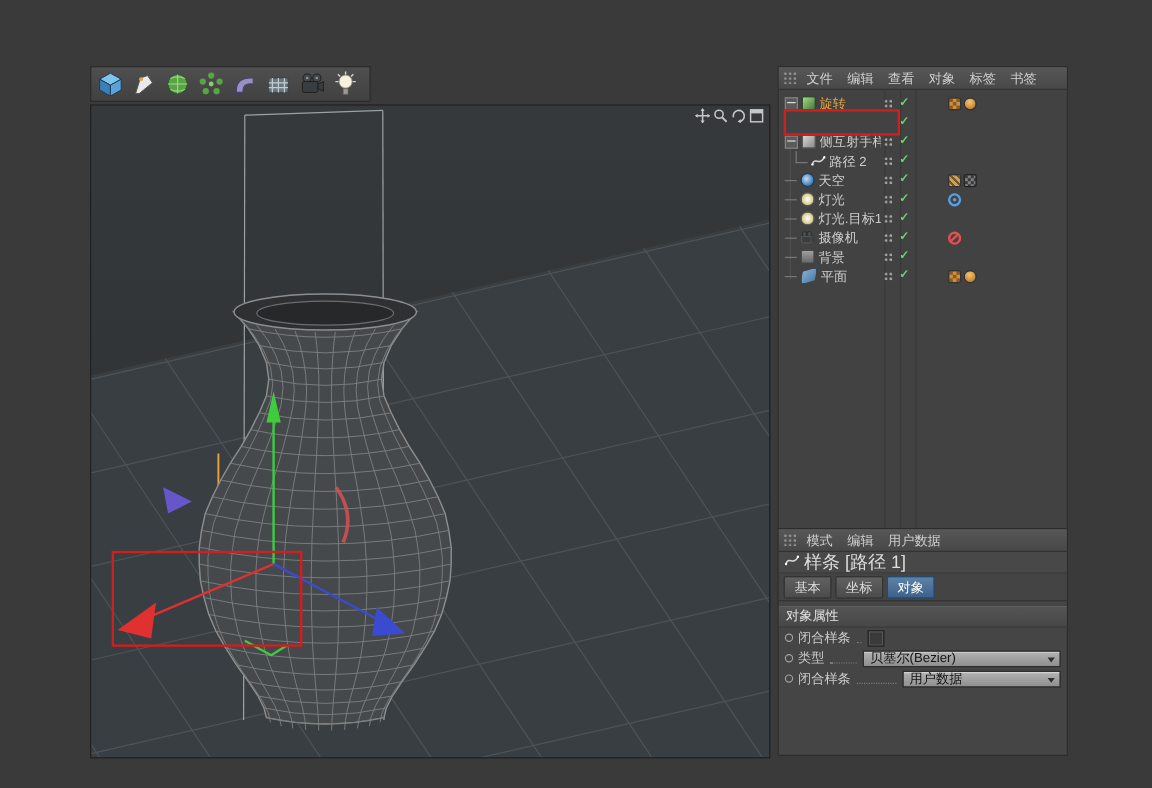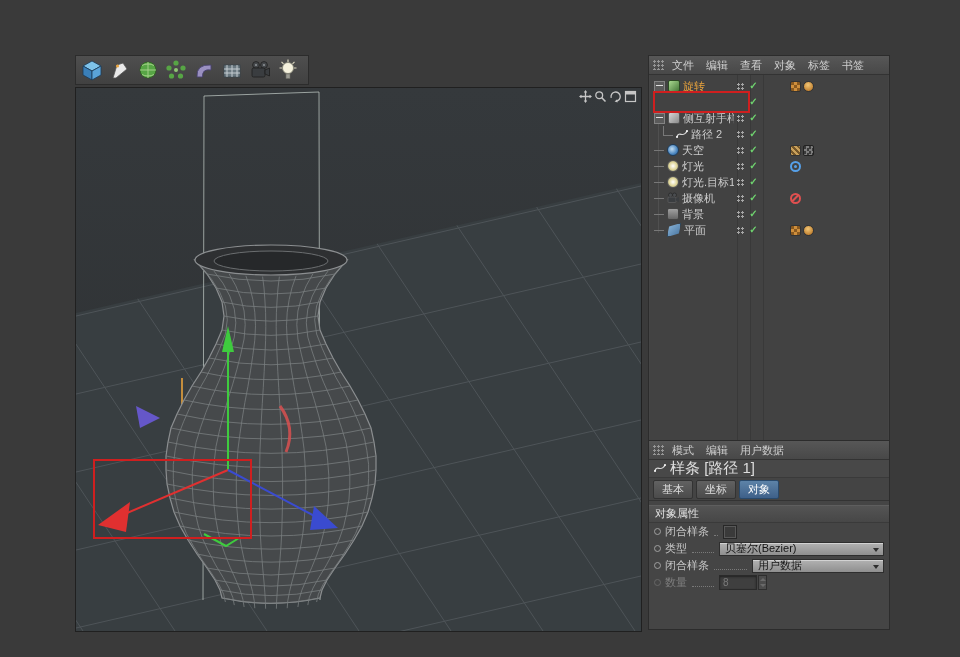--- a/index.html
+++ b/index.html
@@ -515,30 +515,18 @@
 
       <div class="prow">
         <span class="acirc"></span>
         <span class="plabel">闭合样条</span>
         <span class="leader"></span>
         <span class="slot-mid">
             <span class="dd">用户数据</span>
           </span>
       </div>
 
-      <div class="prow disabled">
-        <span class="acirc"></span>
-        <span class="plabel">数量</span>
-        <span class="leader"></span>
-        <span class="slot">
-          <span class="nb">8</span>
-          <span class="stp">
-              <i class="up"></i>
-              <i class="dn"></i>
-            </span>
-        </span>
-      </div>
 
 
 
     </div>
   </div>
 </div>
 
 </body></html>

